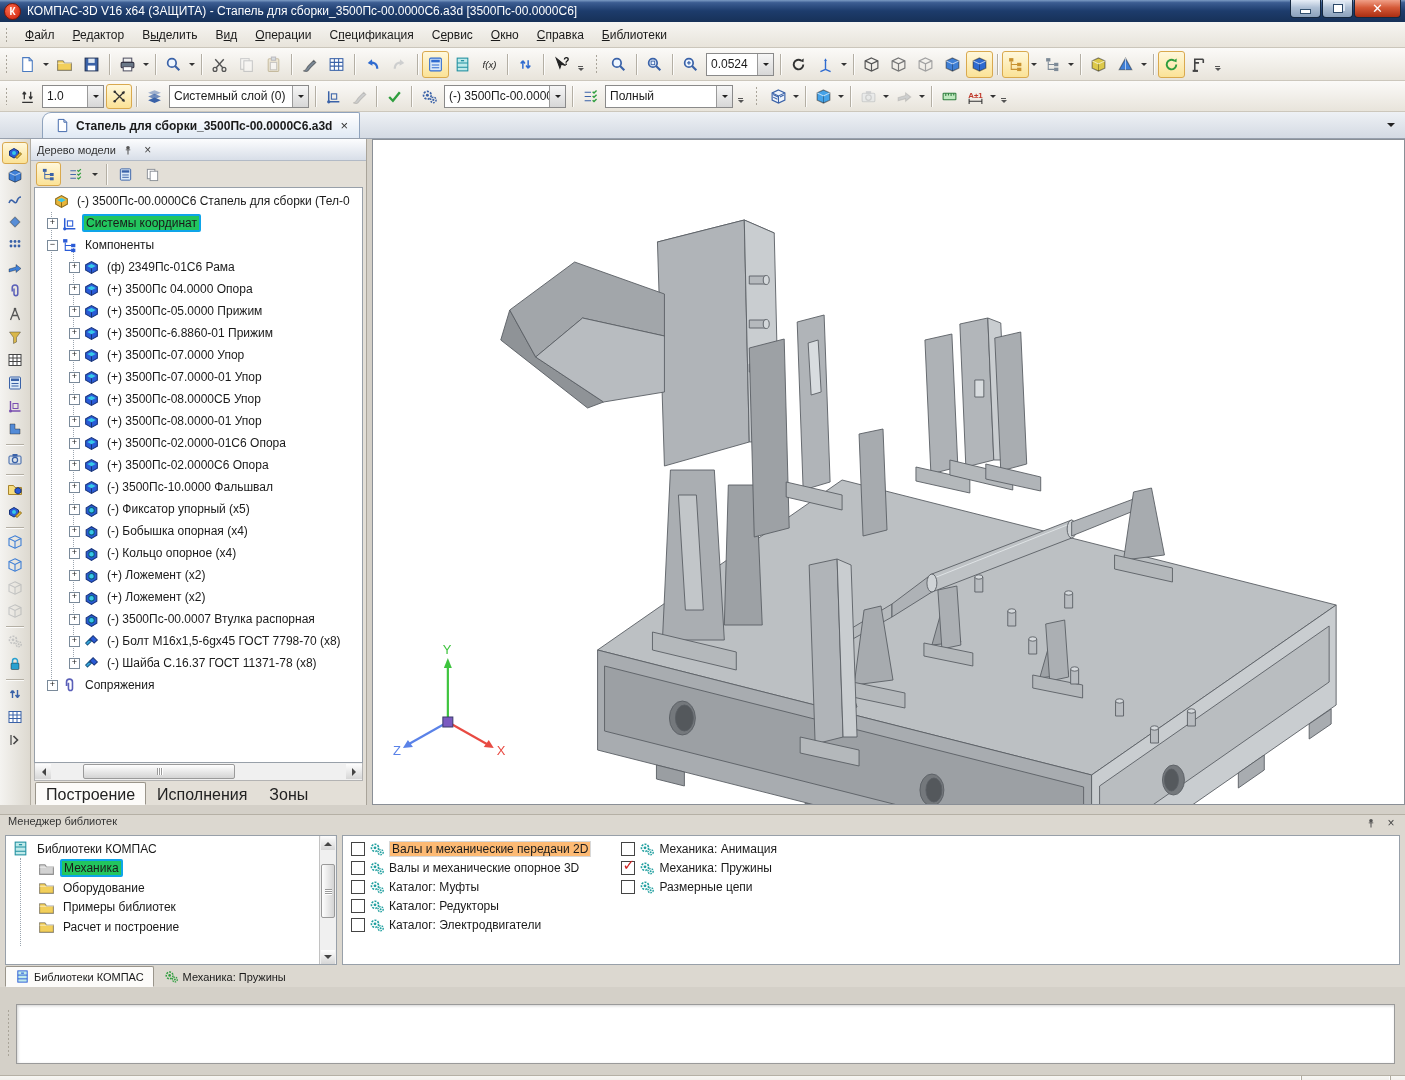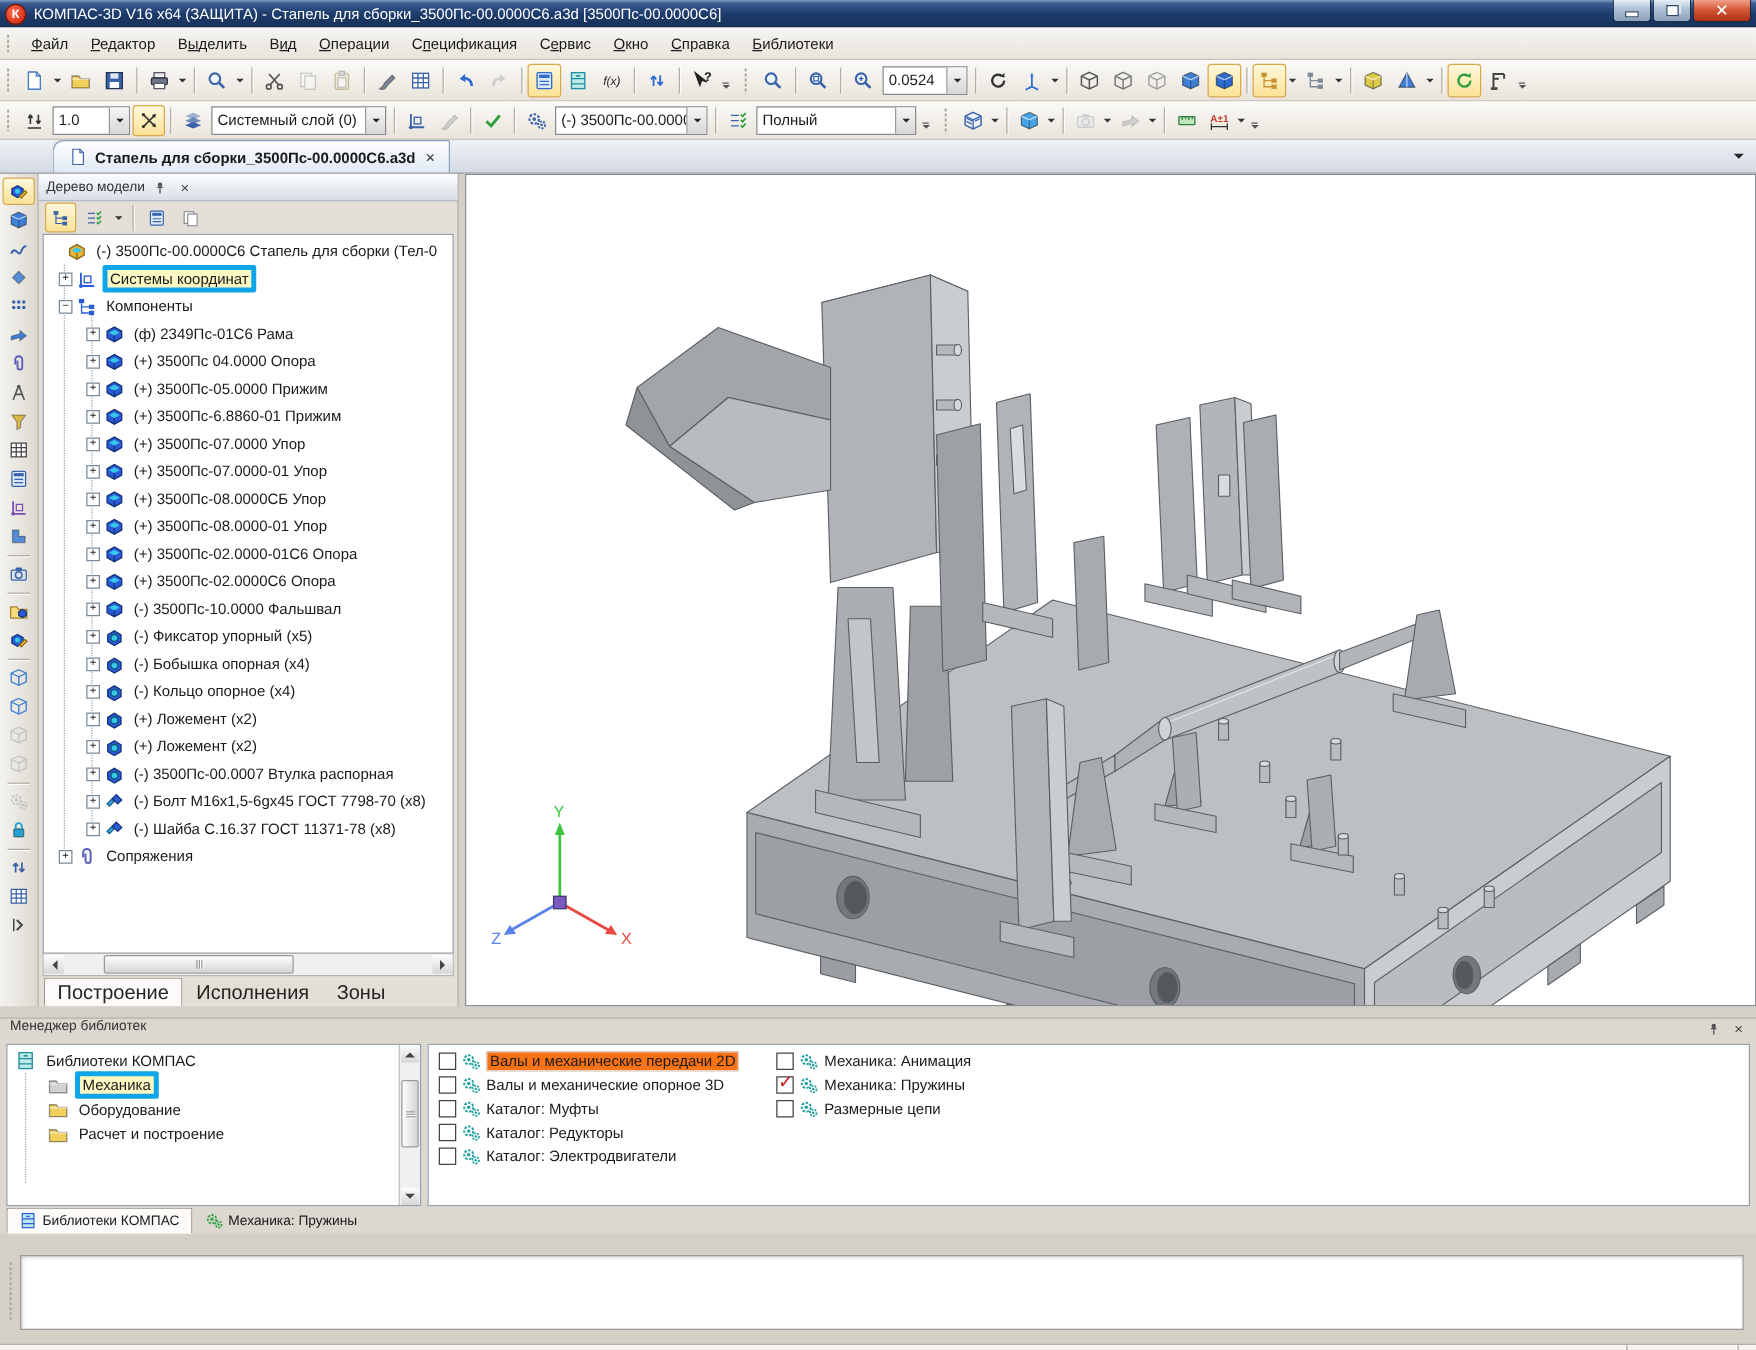--- a/index.html
+++ b/index.html
@@ -76,21 +76,21 @@
   .hbtn:first-of-type{margin-left:auto;}
   .ptools{height:26px;display:flex;align-items:center;gap:2px;padding-left:5px;flex:none;}
   .ptools .tbtn{width:23px;height:22px;}
   .treebox{flex:1;margin:0 3px;background:#fff;border:1px solid #98a0a9;overflow:hidden;position:relative;padding-top:2px;}
   .guide{position:absolute;width:0;border-left:1px dotted #9aa4ae;}
   .trow{height:22px;display:flex;align-items:center;white-space:nowrap;position:relative;}
   .exp{width:9px;height:9px;border:1px solid #7a8a9a;background:#fff;font-size:9px;line-height:7px;
     text-align:center;color:#222;flex:none;margin-right:3px;}
   .trow .ic{margin-right:4px;}
   .tlabel{padding:1px 3px;border-radius:2px;}
-  .tlabel.hl{background:#fef9c3;border:4px solid #0ea5e9;padding:0 2px;}
+  .tlabel.hl{background:#22c55e;border:2px solid #0ea5e9;padding:0 2px;}
   .hscroll{height:17px;margin:0 3px;background:#f0f0f0;border:1px solid #b3b3b3;border-top:none;
     display:flex;align-items:center;flex:none;}
   .harr{width:16px;height:15px;background:linear-gradient(#fdfdfd,#d6d6d6);display:flex;align-items:center;justify-content:center;flex:none;}
   .harr.l::after{content:"";border:4px solid transparent;border-right-color:#444;margin-right:3px;}
   .harr.r{margin-left:auto;}
   .harr.r::after{content:"";border:4px solid transparent;border-left-color:#444;margin-left:3px;}
   .hthumb{width:150px;height:13px;margin-left:32px;background:linear-gradient(#fefefe,#d4d4d4);
     border:1px solid #9a9a9a;border-radius:2px;display:flex;align-items:center;justify-content:center;gap:1px;}
   .hthumb i{width:1px;height:7px;background:#9a9a9a;box-shadow:1px 0 0 #fff;}
   .ttabs{height:23px;display:flex;align-items:stretch;padding:1px 0 0 4px;gap:0;flex:none;}
@@ -116,21 +116,21 @@
   .va.dn::after{content:"";border:4px solid transparent;border-top-color:#444;margin-top:3px;}
   .vthumb{width:12px;height:52px;margin-top:14px;background:linear-gradient(90deg,#fefefe,#d4d4d4);
     border:1px solid #9a9a9a;border-radius:2px;display:flex;flex-direction:column;align-items:center;justify-content:center;gap:1px;}
   .vthumb i{width:7px;height:1px;background:#9a9a9a;box-shadow:0 1px 0 #fff;}
   .liblist{flex:1;background:#fff;border:1px solid #98a0a9;display:flex;gap:30px;padding:3px 8px;overflow:hidden;}
   .libcol{display:flex;flex-direction:column;}
   .lirow{height:19px;display:flex;align-items:center;gap:4px;font-size:12px;white-space:nowrap;}
   .cb{width:12px;height:12px;border:1px solid #444;background:#fff;position:relative;flex:none;}
   .cb.on::after{content:"✓";position:absolute;left:0;top:-6px;color:#cc2020;font-size:15px;font-weight:bold;}
   .lirow .ic{width:16px;height:16px;}
-  .lilabel.hl{background:#f97316;border:1px solid #d8d8d8;padding:0 2px;}
+  .lilabel.hl{background:#fdba74;border:1px solid #d8d8d8;padding:0 2px;}
   .libtabs{height:21px;display:flex;align-items:stretch;padding:1px 0 0 5px;flex:none;}
   .libtab{display:flex;align-items:center;gap:4px;padding:0 9px;font-size:11px;border:1px solid transparent;}
   .libtab.act{background:#fcfbf9;border-color:#9a958b;border-bottom-color:#fcfbf9;border-radius:2px 2px 0 0;}
   .libtab .ic{width:15px;height:15px;}
   
   .msgbar{height:58px;padding:7px 10px 7px 16px;position:relative;}
   .msgbar::before{content:"";position:absolute;left:7px;top:12px;bottom:12px;width:3px;
     background-image:radial-gradient(circle,#a9a499 1px,transparent 1px);background-size:3px 4px;}
   .msgbox{height:100%;background:#fff;border:1px solid #9a9a9a;box-shadow:inset 1px 1px 3px rgba(0,0,0,.18);}
   .statusbar{height:21px;background:linear-gradient(#f7f6f3,#dedad1);border-top:1px solid #b5b0a5;
@@ -1226,20 +1226,26 @@
             <svg class="ic" style="width: 17px; height: 17px; color: rgb(210, 210, 210);">
               <use href="#s-folder"></use>
             </svg>
             <span class="tlabel hl">Механика</span>
           </div>
           <div class="librow" style="padding-left: 32px;">
             <svg class="ic" style="width: 17px; height: 17px; color: rgb(242, 207, 91);">
               <use href="#s-folder"></use>
             </svg>
             <span class="tlabel">Оборудование</span>
+          </div>
+          <div class="librow" style="padding-left: 32px;">
+            <svg class="ic" style="width: 17px; height: 17px; color: rgb(242, 207, 91);">
+              <use href="#s-folder"></use>
+            </svg>
+            <span class="tlabel">Примеры библиотек</span>
           </div>
           <div class="librow" style="padding-left: 32px;">
             <svg class="ic" style="width: 17px; height: 17px; color: rgb(242, 207, 91);">
               <use href="#s-folder"></use>
             </svg>
             <span class="tlabel">Расчет и построение</span>
           </div>
         </div>
       <div class="liblist">
         <div class="libcol" id="libcol1">

